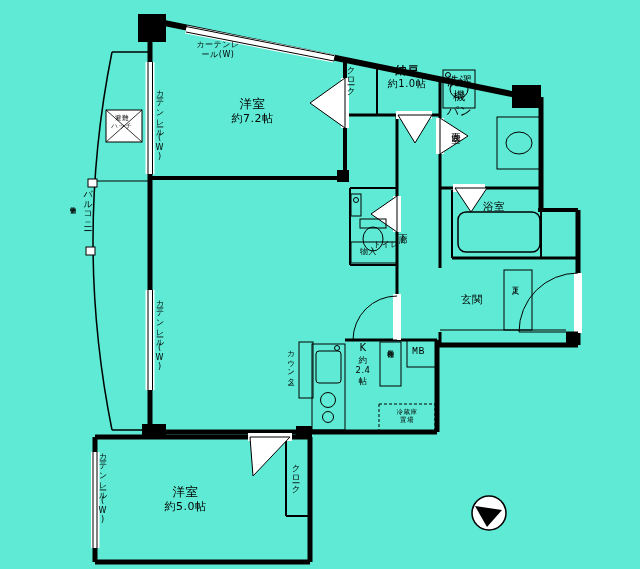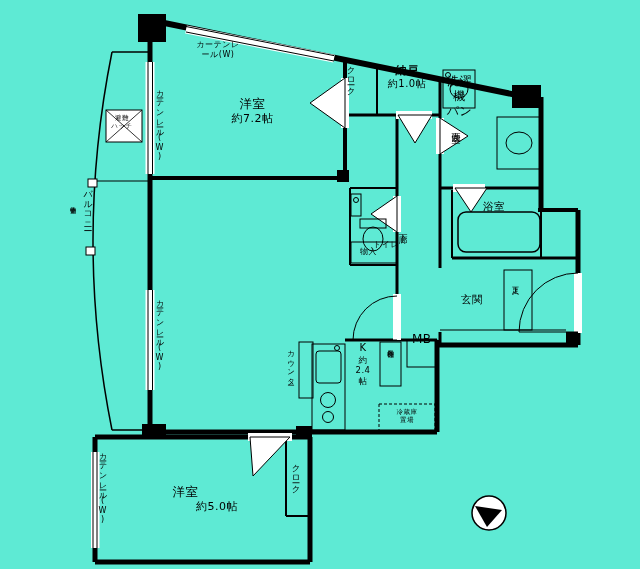--- a/index.html
+++ b/index.html
@@ -171,30 +171,30 @@
 
   <div class="lbl c" style="left:349px;top:342px;width:28px;">
     <span class="nm" style="font-size:10px;">K</span>
     <span class="nm" style="font-size:8.5px;">約</span>
     <span class="nm" style="font-size:8.5px;">2.4</span>
     <span class="nm" style="font-size:8.5px;">帖</span>
   </div>
 
   <div class="lbl v" style="left:287px;top:345px;font-size:7.5px;">カウンター</div>
   <div class="lbl v" style="left:386px;top:344px;font-size:7px;">食器棚</div>
-  <div class="lbl" style="left:412px;top:332px;font-size:12px;">MB</div>
+  <div class="lbl" style="left:412px;top:346px;font-size:10px;font-family:Liberation Mono, monospace;">MB</div>
 
   <div class="lbl c" style="left:381px;top:408px;width:52px;font-size:6.5px;">
     <span class="nm">冷蔵庫</span>
     <span class="nm">置場</span>
   </div>
 
   <div class="lbl c" style="left:133px;top:484px;width:105px;">
     <span class="nm" style="font-size:12.5px;">洋室</span>
-    <span class="sz" style="font-size:11px;text-align:right;">約5.0帖</span>
+    <span class="sz" style="font-size:11px;">約5.0帖</span>
   </div>
 
   <div class="lbl v" style="left:292px;top:458px;font-size:8.5px;">クローク</div>
   <div class="lbl v" style="left:83px;top:183px;font-size:9px;">バルコニー</div>
   <div class="lbl v" style="left:70px;top:202px;font-size:6px;">物干金物</div>
 
   <div class="lbl c" style="left:105px;top:114px;width:34px;font-size:6.5px;">
     <span class="nm">避難</span>
     <span class="nm">ハッチ</span>
   </div>

